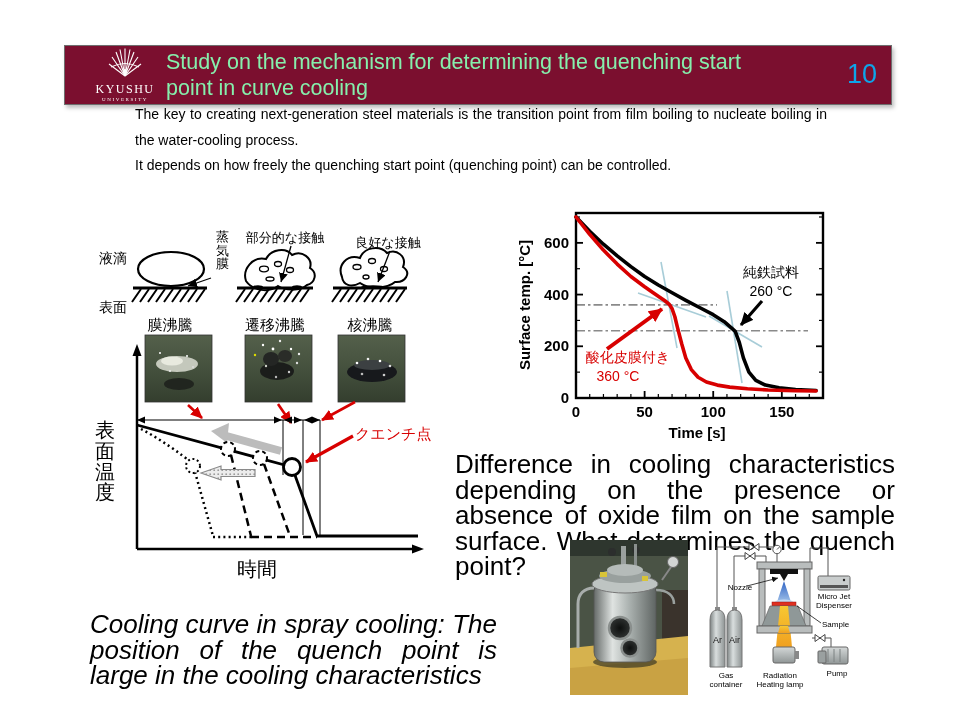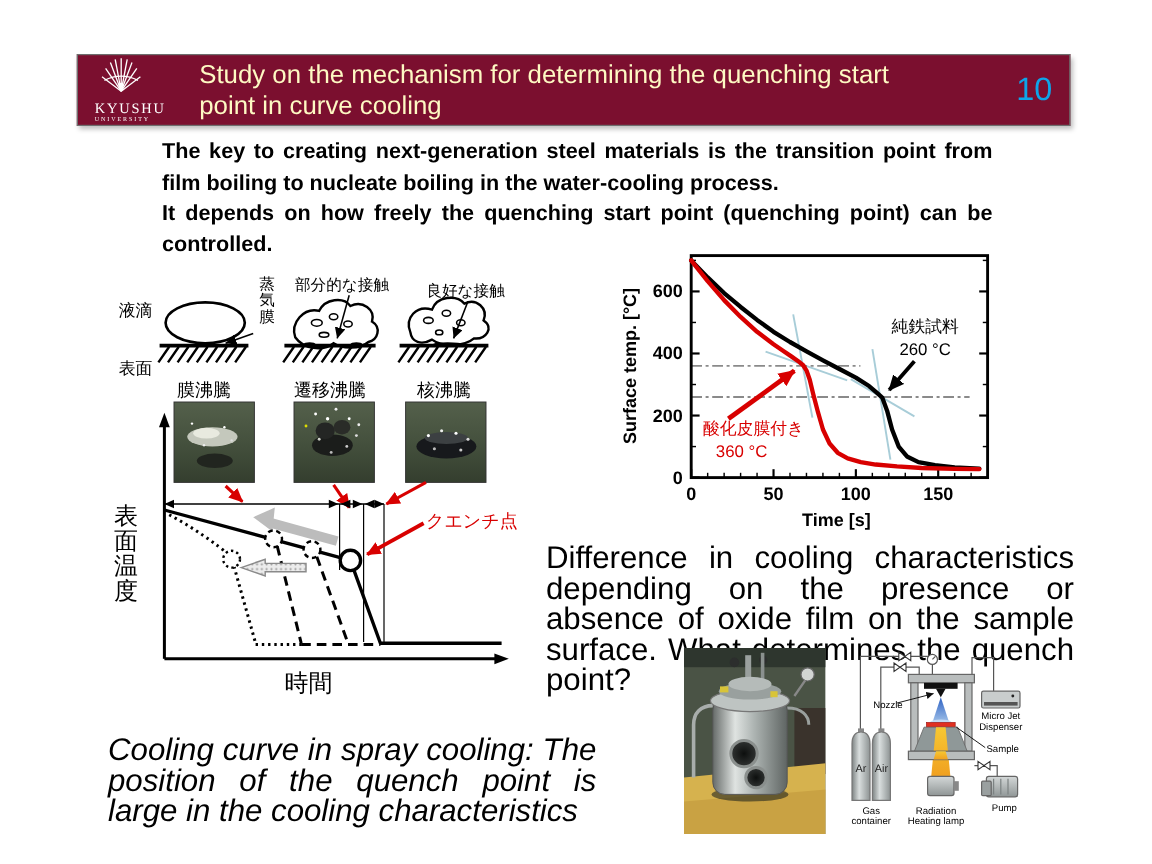--- a/index.html
+++ b/index.html
@@ -2,27 +2,27 @@
 <html><head>
 <meta charset="utf-8">
 <style>
   html,body{margin:0;padding:0;background:#fff;}
   .slide{position:relative;width:960px;height:720px;background:#ffffff;overflow:hidden;
          font-family:"Liberation Sans",sans-serif;color:#000;}
   .abs{position:absolute;}
   
   .header{position:absolute;left:64px;top:45px;width:826px;height:58px;
           background:#7b0f2f;border:1px solid #6e6e6e;box-shadow:2px 3px 4px rgba(0,0,0,.25);}
-  .logo{position:absolute;left:14px;top:1px;width:92px;height:56px;text-align:left;color:#fff;}
+  .logo{position:absolute;left:14px;top:1px;width:92px;height:56px;text-align:center;color:#fff;}
   .logo-k{font-family:"Liberation Serif",serif;font-size:12px;letter-spacing:1.5px;margin-top:-1px;}
   .logo-u{font-family:"Liberation Serif",serif;font-size:5px;letter-spacing:1.6px;margin-top:0px;}
-  .htitle{position:absolute;left:101px;top:3px;width:640px;color:#fef9c3;font-size:21.5px;line-height:26px;}
+  .htitle{position:absolute;left:101px;top:3px;width:640px;color:#86efac;font-size:21.5px;line-height:26px;}
   .slide-num{position:absolute;right:14px;top:13px;color:#0ea5e9;font-size:27px;}
   
-  .intro{position:absolute;left:135px;top:114px;width:692px;font-size:18px;line-height:25.5px;text-align:justify;font-weight:bold;}
+  .intro{position:absolute;left:135px;top:102px;width:692px;font-size:14px;line-height:25.5px;text-align:justify;}
   .intro p{margin:0;}
   .caption{font-size:26px;line-height:25.5px;}
   .diff{position:absolute;left:455px;top:452px;width:440px;text-align:justify;}
   .cool{position:absolute;left:90px;top:612px;width:407px;text-align:justify;font-style:italic;}
   svg text{font-family:"Liberation Sans",sans-serif;}
 </style>
 </head>
 <body>
 
 <div class="slide">

